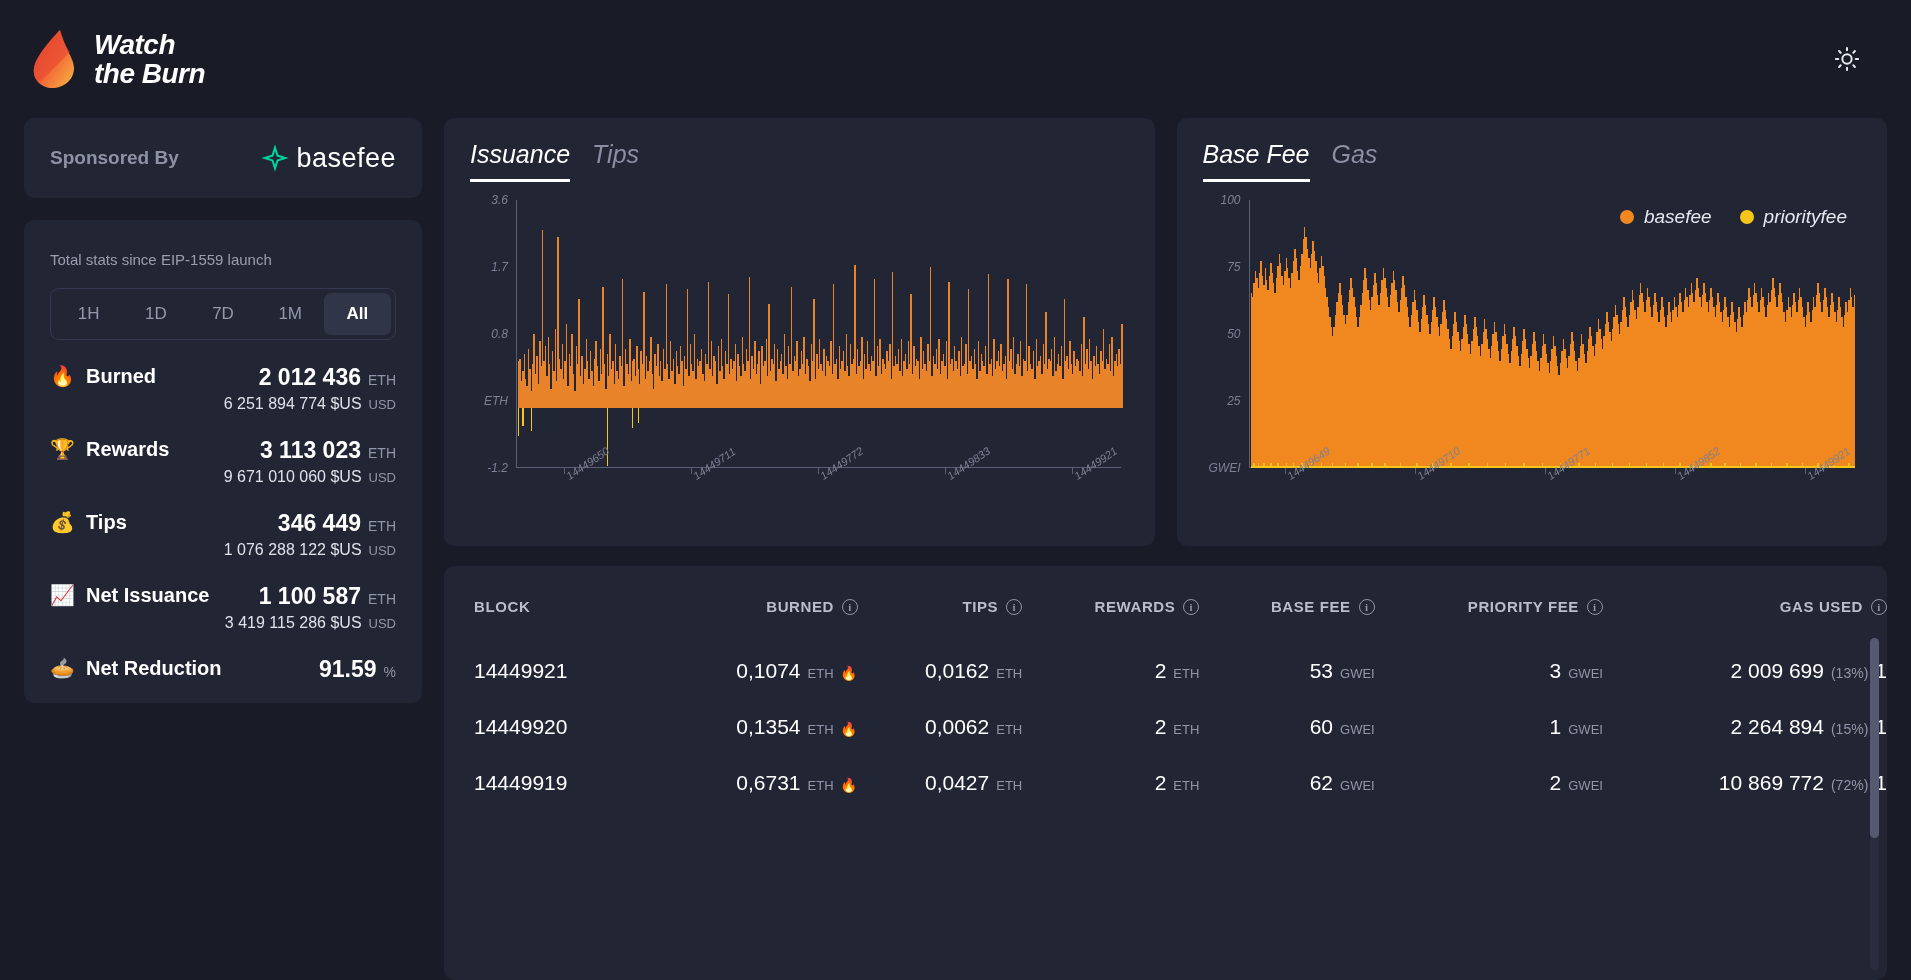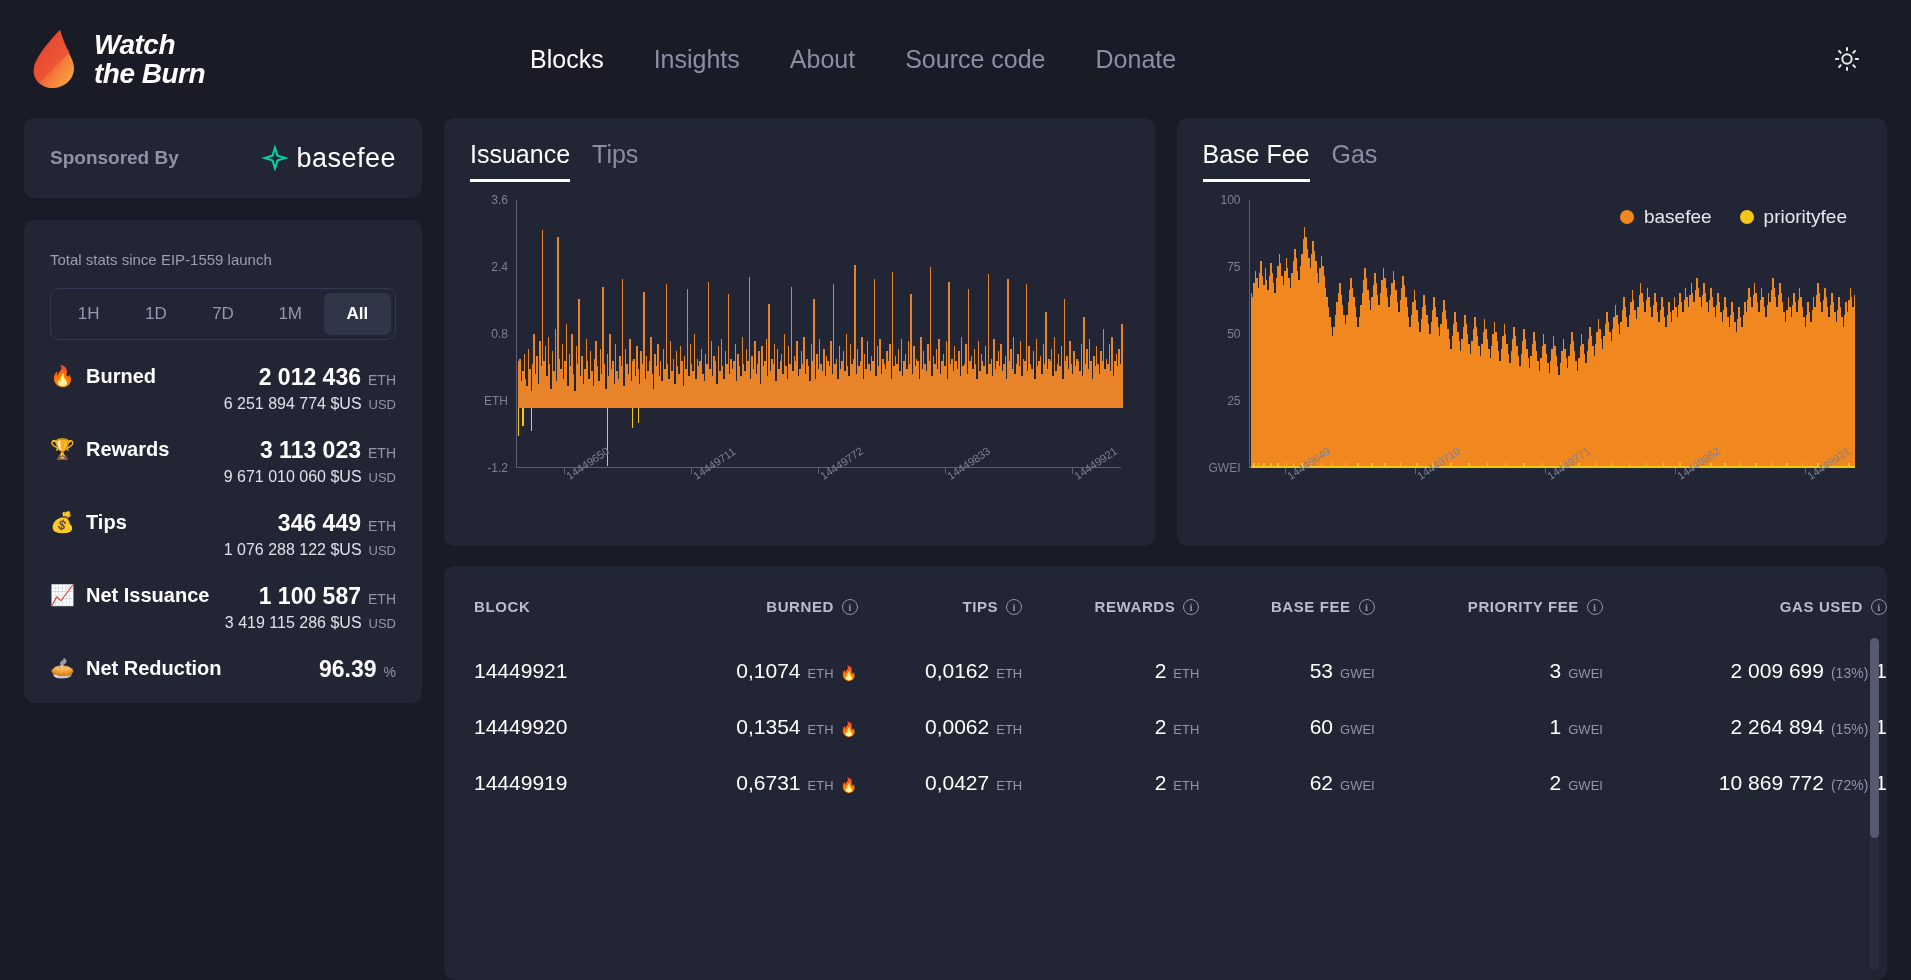--- a/index.html
+++ b/index.html
@@ -102,21 +102,21 @@
   .stat-sub-val { font-size: 16px; color: #dfe1ea; }
   .stat-sub-unit { font-size: 13px; color: #9296aa; }
 
   
   .recent { padding: 24px 26px; height: 90px; overflow: hidden; }
   .recent-title { font-size: 25px; font-weight: bold; color: #fff; }
   .recent-sub { font-size: 15px; color: #9a9eb0; margin-top: 8px; }
 
   
   .charts-row { display: flex; gap: 22px; height: 428px; }
-  .chart-card { flex: 1; padding: 22px 26px 0 26px; position: relative; }
+  .chart-card { flex: 1; padding: 22px 26px 0 26px; position: relative; font-style: italic; }
   .chart-tabs { display: flex; gap: 22px; }
   .chart-tab {
     font-size: 25px; color: #8b8fa3; padding-bottom: 10px;
     cursor: pointer; border-bottom: 3px solid transparent;
   }
   .chart-tab.active { color: #fff; border-bottom-color: #fff; }
   .legend {
     position: absolute; right: 40px; top: 88px;
     display: flex; gap: 28px; align-items: center;
   }
@@ -202,27 +202,20 @@
         <path d="M30 2 C30 2 6 26 4 40 C2 52 12 60 22 60 C34 60 44 52 44 40 C44 30 36 24 30 2 Z" fill="url(#fg)"></path>
         <path d="M30 2 C30 2 6 26 4 40 C3 46 5 51 9 55 L40 24 C35 17 33 11 30 2 Z" fill="#e8442f" opacity="0.55"></path>
       </svg>
     </div>
     <div class="logo-text">
       <div>Watch</div>
       <div>the Burn</div>
     </div>
   </div>
 
-  <nav class="nav">
-    <span class="nav-item active">Blocks</span>
-    <span class="nav-item">Insights</span>
-    <span class="nav-item">About</span>
-    <span class="nav-item">Source code</span>
-    <span class="nav-item">Donate</span>
-  </nav>
 
   <div class="theme-toggle">
     <svg width="28" height="28" viewBox="0 0 24 24" fill="none" stroke="#e8eaf2" stroke-width="1.7" stroke-linecap="round">
       <circle cx="12" cy="12" r="4"></circle>
       <path d="M12 2.5v2M12 19.5v2M2.5 12h2M19.5 12h2M5.2 5.2l1.4 1.4M17.4 17.4l1.4 1.4M18.8 5.2l-1.4 1.4M6.6 17.4l-1.4 1.4"></path>
     </svg>
   </div>
 </div>
 
 <div class="content">
@@ -316,21 +309,21 @@
       </div>
     </div>
           </div>
           <div class="stat">
     <div class="stat-left">
       <span class="stat-icon">🥧</span>
       <span class="stat-name">Net Reduction</span>
     </div>
     <div class="stat-right">
       <div class="stat-main">
-        <span class="stat-val">96.39</span>
+        <span class="stat-val">91.59</span>
         <span class="stat-unit">%</span>
       </div>
     </div>
           </div>
         </div>
     </div>
 
   </div>
 
   <div class="main">
@@ -338,21 +331,21 @@
     <div class="charts-row">
 
       <div class="card chart-card">
         <div class="chart-tabs">
           <span class="chart-tab active">Issuance</span>
           <span class="chart-tab">Tips</span>
         </div>
         <div class="plot" id="plot-issuance">
             <div class="y-axis">
               <div class="y-tick" style="top:0%">3.6</div>
-              <div class="y-tick" style="top:25%">2.4</div>
+              <div class="y-tick" style="top:25%">1.7</div>
               <div class="y-tick" style="top:50%">0.8</div>
               <div class="y-tick" style="top:75%">ETH</div>
               <div class="y-tick" style="top:100%">-1.2</div>
             </div>
             <div class="axis-line-v"></div>
             <div class="axis-line-h"></div>
             <div class="bars">
               <div class="bar-col">
       <div class="bar-pos" style="height:17.59259259259259%;bottom:22.22222222222222%;background:#e8832a"></div>
       <div class="bar-neg" style="height:10.185185185185187%;bottom:12.037037037037035%;background:#f5c518"></div>

